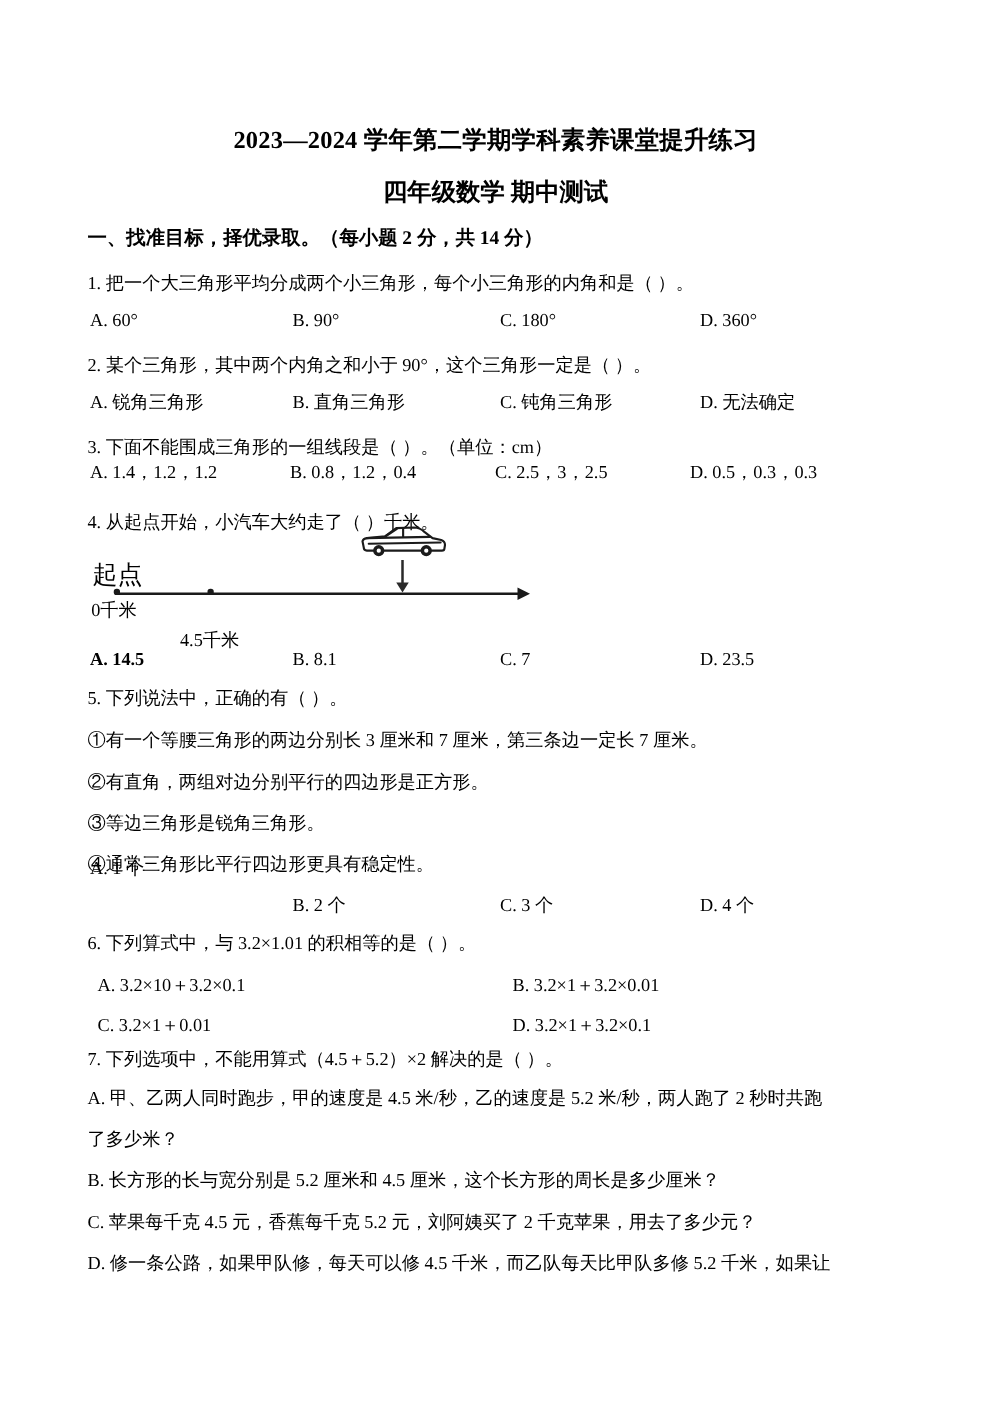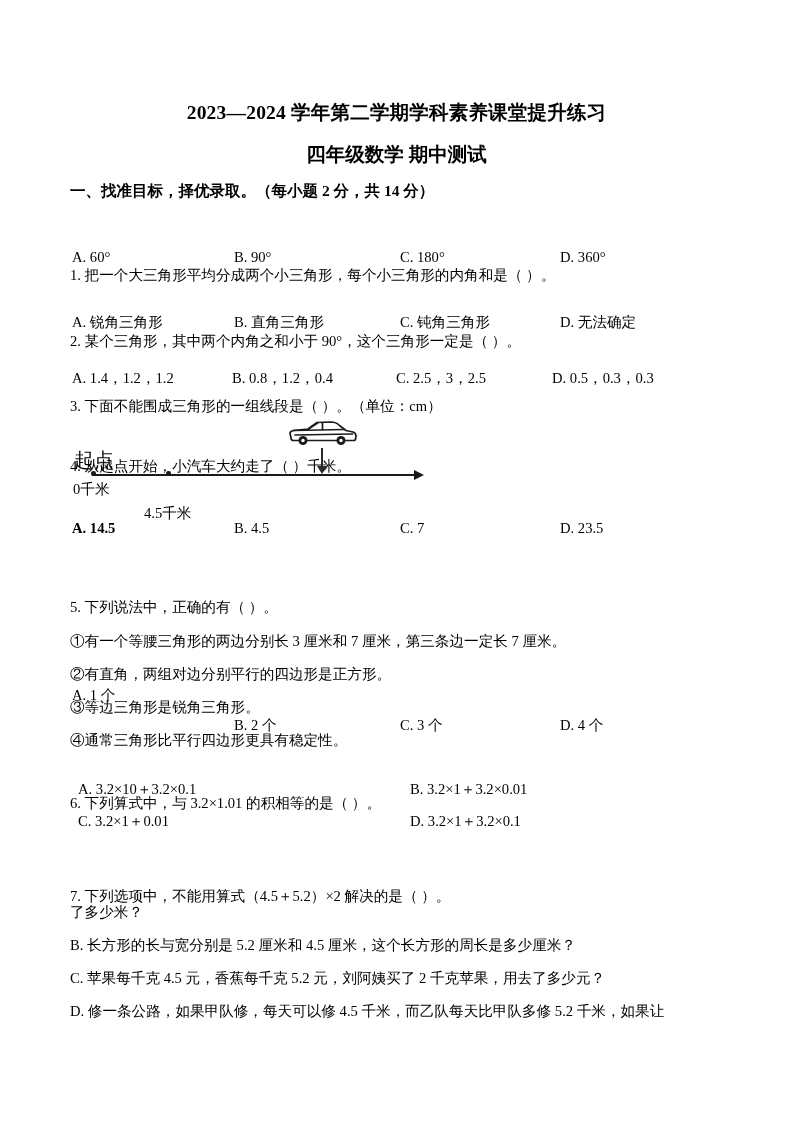--- a/index.html
+++ b/index.html
@@ -65,21 +65,20 @@
     white-space: nowrap;
   }
 
   
   .qline {
     position: absolute;
     left: 0;
     font-size: 14.6px;
     line-height: 1;
     white-space: nowrap;
-    margin-top: 48px;
   }
 
   
   .opt {
     position: absolute;
     font-size: 14.6px;
     line-height: 1;
     white-space: nowrap;
   }
 
@@ -229,40 +228,41 @@
 
       <div class="axis"></div>
       <div class="axis-head"></div>
       <div class="tick tick-0"></div>
       <div class="tick tick-45"></div>
       <div class="tick-text tick-text-0">0千米</div>
       <div class="tick-text tick-text-45">4.5千米</div>
     </div>
 
     <div class="opt" style="left:2px; top:521px;font-weight:bold;">A. 14.5</div>
-    <div class="opt" style="left:164px; top:521px;">B. 4.5</div>
+    <div class="opt" style="left:164px; top:521px;">B. 8.1</div>
     <div class="opt" style="left:330px; top:521px;">C. 7</div>
     <div class="opt" style="left:490px; top:521px;">D. 23.5</div>
 
     <div class="qline" style="top:552px;">5. 下列说法中，正确的有（      ）。</div>
     <div class="qline" style="top:586px;">①有一个等腰三角形的两边分别长 3 厘米和 7 厘米，第三条边一定长 7 厘米。</div>
     <div class="qline" style="top:619px;">②有直角，两组对边分别平行的四边形是正方形。</div>
     <div class="qline" style="top:652px;">③等边三角形是锐角三角形。</div>
     <div class="qline" style="top:685px;">④通常三角形比平行四边形更具有稳定性。</div>
     <div class="opt" style="left:2px; top:688px;">A. 1 个</div>
     <div class="opt" style="left:164px; top:718px;">B. 2 个</div>
     <div class="opt" style="left:330px; top:718px;">C. 3 个</div>
     <div class="opt" style="left:490px; top:718px;">D. 4 个</div>
 
     <div class="qline" style="top:748px;">6. 下列算式中，与 3.2×1.01 的积相等的是（      ）。</div>
     <div class="opt" style="left:8px; top:782px;">A. 3.2×10＋3.2×0.1</div>
     <div class="opt" style="left:340px; top:782px;">B. 3.2×1＋3.2×0.01</div>
     <div class="opt" style="left:8px; top:814px;">C. 3.2×1＋0.01</div>
     <div class="opt" style="left:340px; top:814px;">D. 3.2×1＋3.2×0.1</div>
 
     <div class="qline" style="top:841px;">7. 下列选项中，不能用算式（4.5＋5.2）×2 解决的是（      ）。</div>
+    <div class="opt-wrap" style="top:872px;">A. 甲、乙两人同时跑步，甲的速度是 4.5 米/秒，乙的速度是 5.2 米/秒，两人跑了 2 秒时共跑</div>
     <div class="opt-wrap" style="top:905px;">了多少米？</div>
     <div class="opt-wrap" style="top:938px;">B. 长方形的长与宽分别是 5.2 厘米和 4.5 厘米，这个长方形的周长是多少厘米？</div>
     <div class="opt-wrap" style="top:971px;">C. 苹果每千克 4.5 元，香蕉每千克 5.2 元，刘阿姨买了 2 千克苹果，用去了多少元？</div>
     <div class="opt-wrap" style="top:1004px;">D. 修一条公路，如果甲队修，每天可以修 4.5 千米，而乙队每天比甲队多修 5.2 千米，如果让</div>
 
   </div>
 </div>
 
 </body></html>

